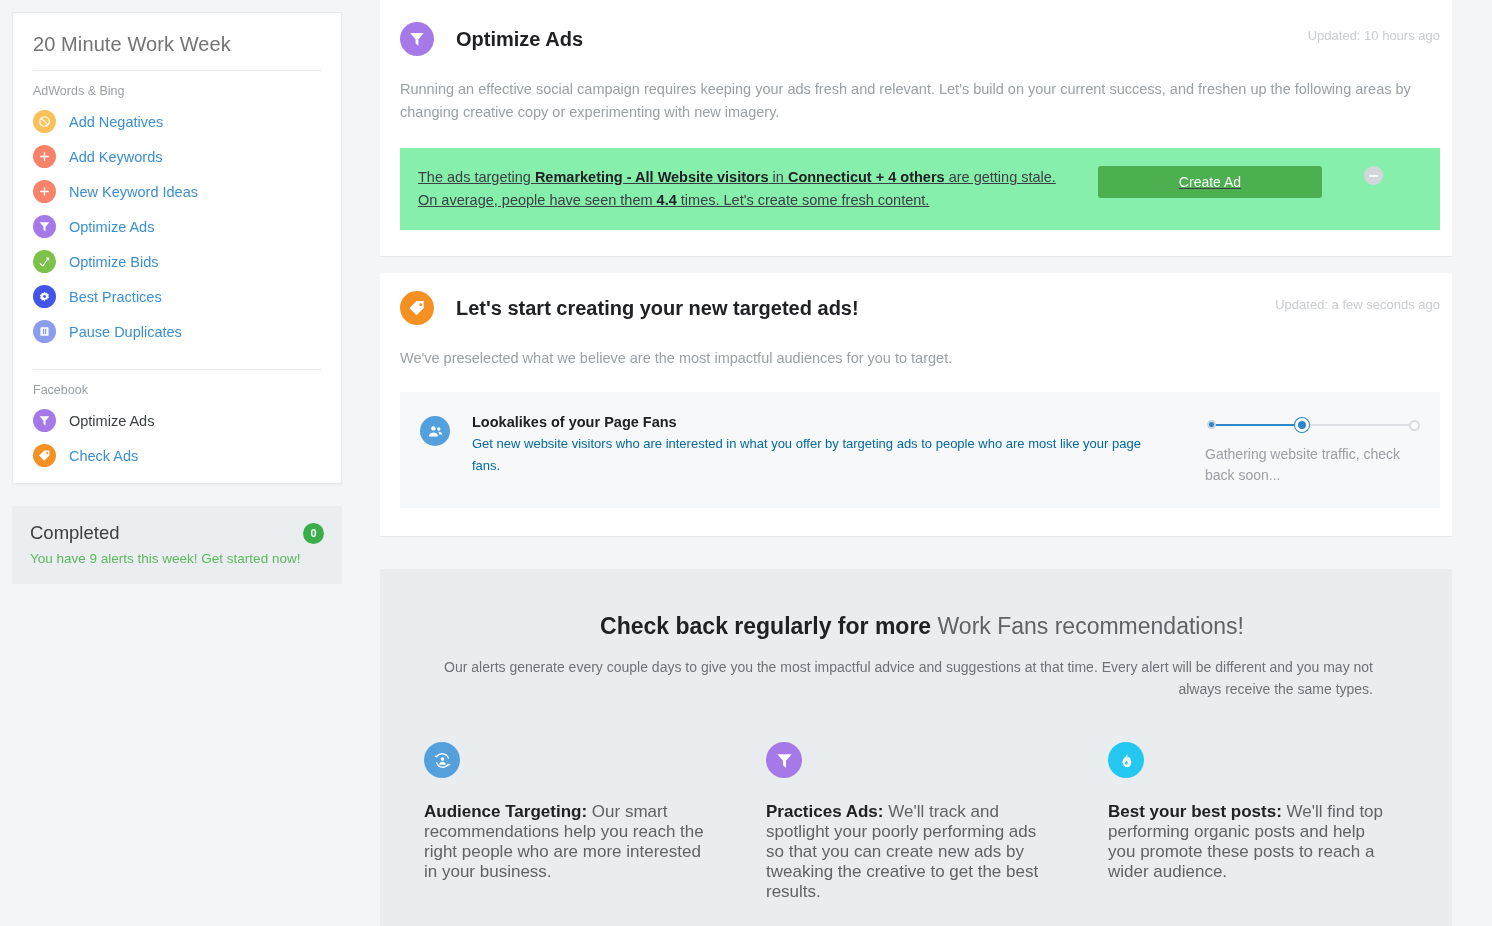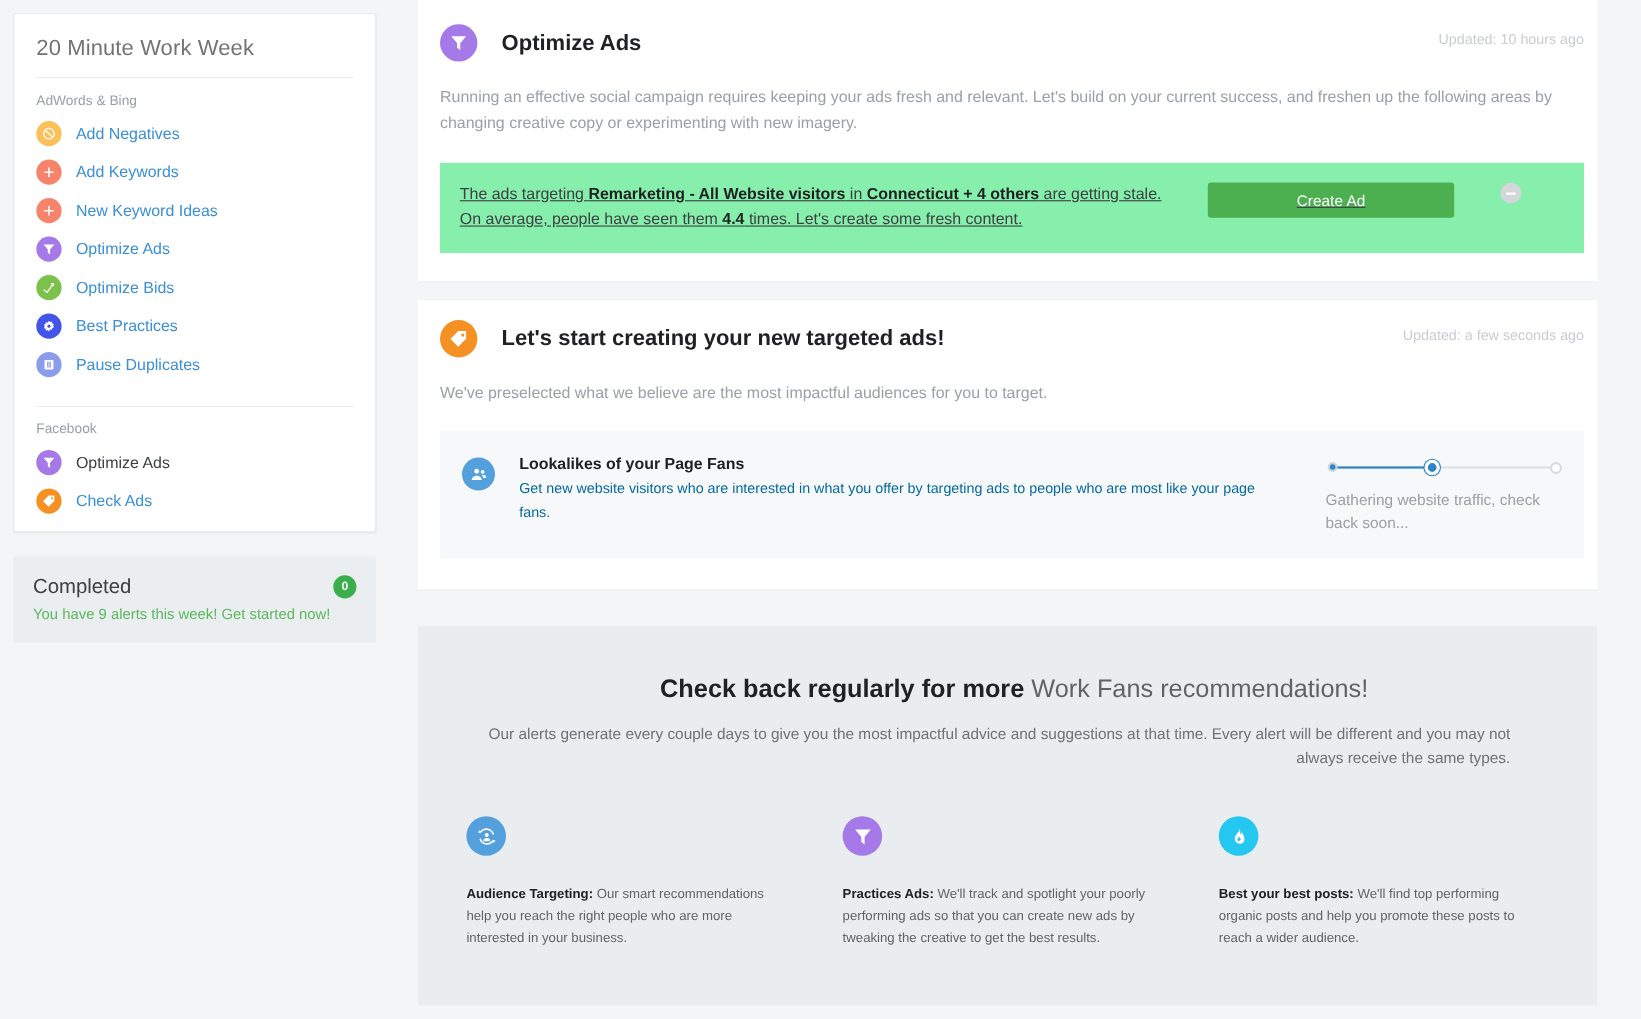--- a/index.html
+++ b/index.html
@@ -159,21 +159,21 @@
     line-height: 22px; margin: 16px auto 0 auto; max-width: 930px;
   }
   .promo-cols { display: flex; gap: 0; margin-top: 42px; }
   .promo-col { flex: 1; padding-right: 58px; }
   .promo-col:last-child { padding-right: 0; }
   .promo-icon {
     width: 36px; height: 36px; border-radius: 50%;
     display: flex; align-items: center; justify-content: center;
     color: #fff; margin-bottom: 24px;
   }
-  .promo-text { font-size: 12px; line-height: 20px; color: #5f6368; }
+  .promo-text { font-size: 17px; line-height: 20px; color: #5f6368; }
   .promo-text b { color: #202124; font-weight: bold; }
 </style>
 </head>
 <body>
 
 <div class="page">
 
   <aside class="sidebar">
     <div class="card-panel">
       <div class="ww-title">20 Minute Work Week</div>

